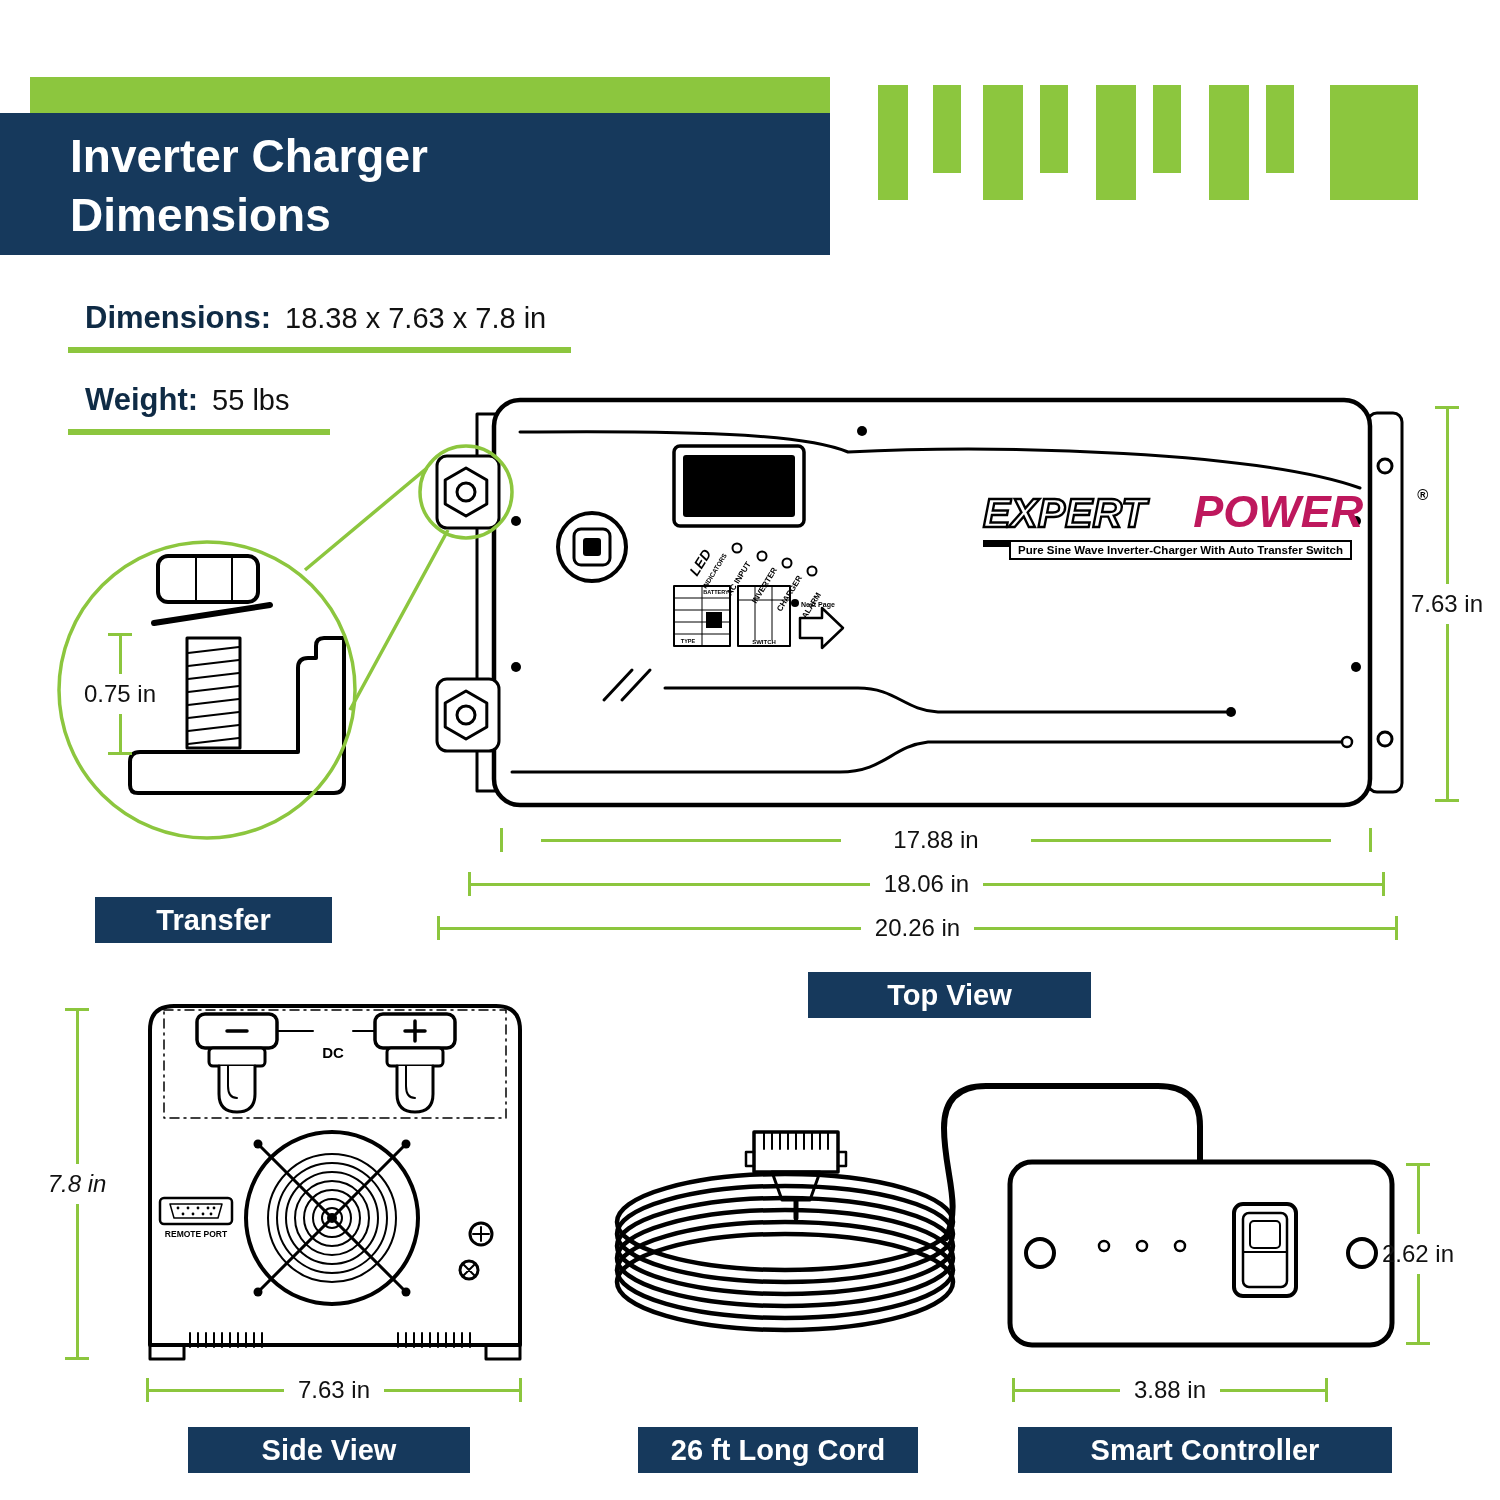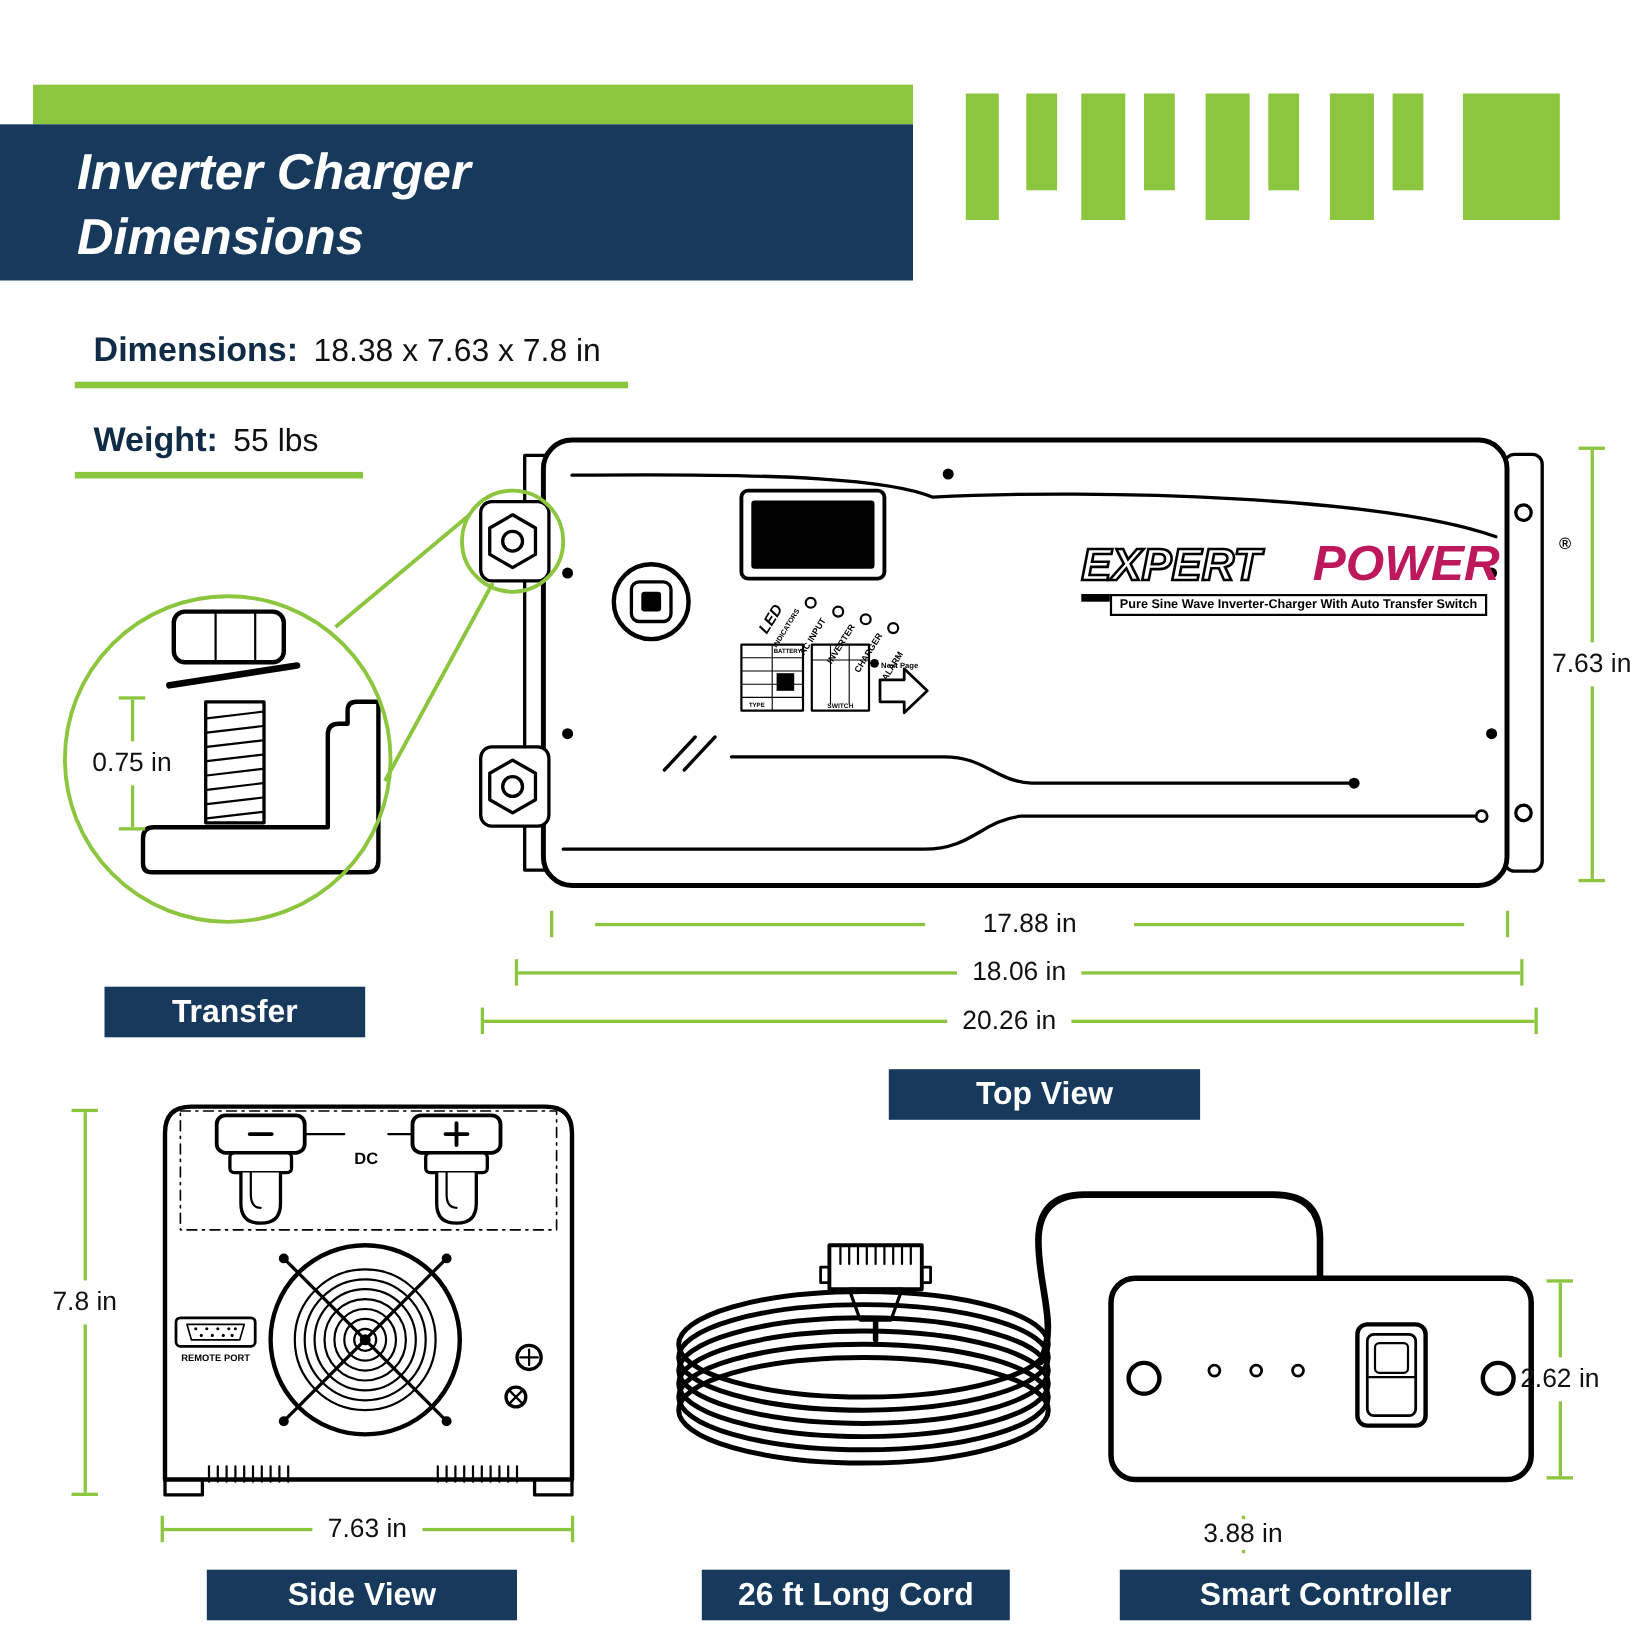--- a/index.html
+++ b/index.html
@@ -11,21 +11,21 @@
   html,body{margin:0;padding:0;background:#ffffff;}
   .canvas{
     position:relative;width:1500px;height:1500px;background:#fff;
     font-family:"Liberation Sans",sans-serif;overflow:hidden;
   }
   .art{position:absolute;left:0;top:0;}
 
   
   .header-green-bar{position:absolute;left:30px;top:77px;width:800px;height:36px;background:var(--green);}
   .title-block{position:absolute;left:0;top:113px;width:830px;height:142px;background:var(--navy);
-    color:#fff;font-weight:bold;font-size:46px;line-height:1.28;padding:14px 0 0 70px;font-style:italic;}
+    color:#fff;font-weight:bold;font-size:46px;line-height:1.28;padding:14px 0 0 70px;}
   .stripe{position:absolute;background:var(--green);top:85px;}
 
   
   .spec-row{position:absolute;white-space:nowrap;}
   .spec-label{font-weight:bold;font-size:31px;color:#0f2b45;}
   .spec-value{font-size:29px;color:var(--ink);margin-left:14px;}
   .green-underline{position:absolute;height:6px;background:var(--green);}
 
   
   .label-box{position:absolute;background:var(--navy);color:#fff;font-weight:bold;font-size:29px;
@@ -317,42 +317,42 @@
       <span class="line"></span>
       <span class="tick"></span>
   </div>
   <div class="vdim" style="left:83px;top:633px;height:122px;">
     <span class="tick"></span>
       <span class="line"></span>
       <span class="txt">0.75 in</span>
       <span class="line"></span>
       <span class="tick"></span>
   </div>
-  <div class="vdim" style="left:40px;top:1008px;height:352px;">
+  <div class="vdim" style="left:40px;top:1008px;height:352px;font-style:italic;">
     <span class="tick"></span>
       <span class="line"></span>
       <span class="txt">7.8 in</span>
       <span class="line"></span>
       <span class="tick"></span>
   </div>
   <div class="hdim" style="left:146px;top:1378px;width:376px;">
     <span class="tick"></span>
       <span class="line"></span>
       <span class="txt">7.63 in</span>
       <span class="line"></span>
       <span class="tick"></span>
   </div>
   <div class="vdim" style="left:1381px;top:1163px;height:182px;">
     <span class="tick"></span>
       <span class="line"></span>
       <span class="txt">2.62 in</span>
       <span class="line"></span>
       <span class="tick"></span>
   </div>
-  <div class="hdim" style="left:972px;top:1378px;width:316px;flex-direction:column;">
+  <div class="hdim" style="left:1012px;top:1378px;width:316px;">
     <span class="tick"></span>
       <span class="line"></span>
       <span class="txt">3.88 in</span>
       <span class="line"></span>
       <span class="tick"></span>
   </div>
 
   <div class="label-box" style="left:95px;top:897px;width:237px;height:46px;">Transfer</div>
   <div class="label-box" style="left:808px;top:972px;width:283px;height:46px;">Top View</div>
   <div class="label-box" style="left:188px;top:1427px;width:282px;height:46px;">Side View</div>

